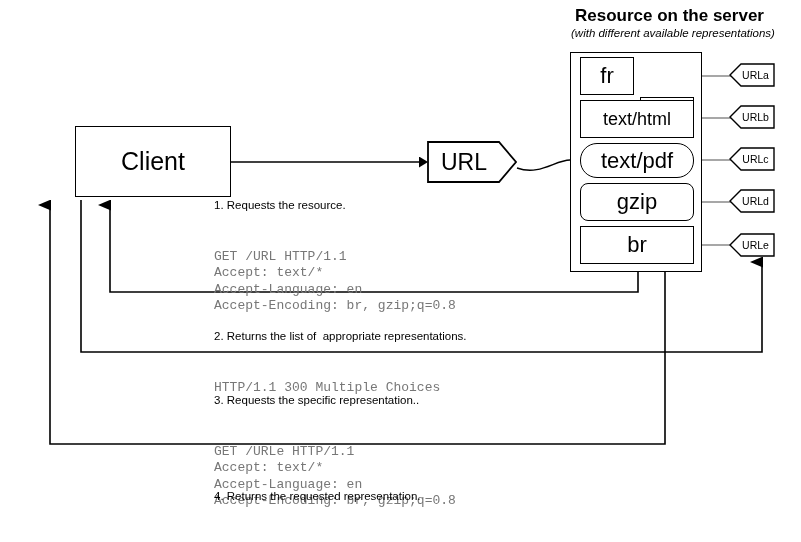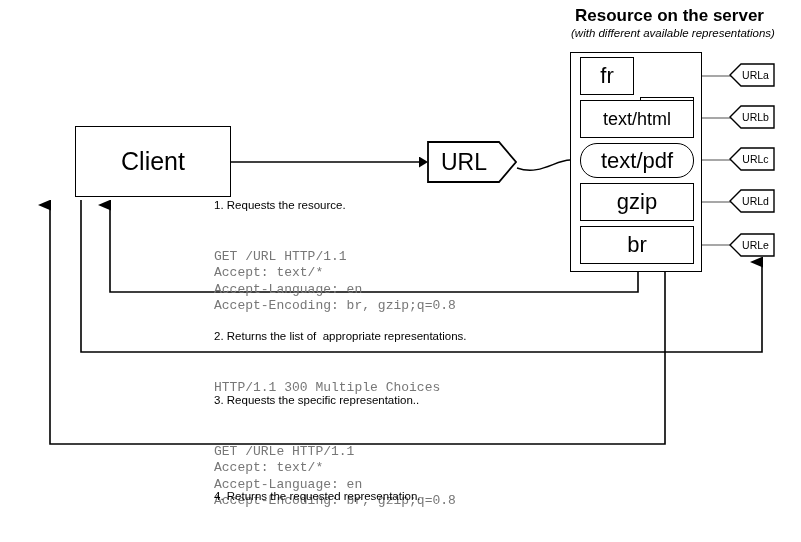--- a/index.html
+++ b/index.html
@@ -22,21 +22,21 @@
 
   #res-frame{position:absolute;left:570px;top:52px;width:132px;height:220px;
              border:1.6px solid #000;background:#fff;box-sizing:border-box;}
 
   .rep{position:absolute;border:1.6px solid #000;background:#fff;box-sizing:border-box;
        display:flex;align-items:center;justify-content:center;color:#000;}
   #rep-fr{left:580px;top:57px;width:54px;height:38px;font-size:22px;}
   #rep-de{left:640px;top:57px;width:54px;height:38px;font-size:22px;margin-top:40px;}
   #rep-html{left:580px;top:100px;width:114px;height:38px;font-size:18px;}
   #rep-pdf{left:580px;top:143px;width:114px;height:35px;font-size:22px;border-radius:17px;}
-  #rep-gzip{left:580px;top:183px;width:114px;height:38px;font-size:22px;}
+  #rep-gzip{left:580px;top:183px;width:114px;height:38px;font-size:22px;border-radius:8px;}
   #rep-br{left:580px;top:226px;width:114px;height:38px;font-size:22px;}
 
   .urltag{position:absolute;width:46px;height:24px;display:flex;align-items:center;
           justify-content:center;font-size:10.5px;color:#000;}
   .urltag .shape{position:absolute;left:0;top:0;width:100%;height:100%;}
   .urltag .lbl{position:relative;z-index:2;padding-left:7px;}
   #url-a{left:729px;top:63px;}
   #url-b{left:729px;top:105px;}
   #url-c{left:729px;top:147px;}
   #url-d{left:729px;top:189px;}

